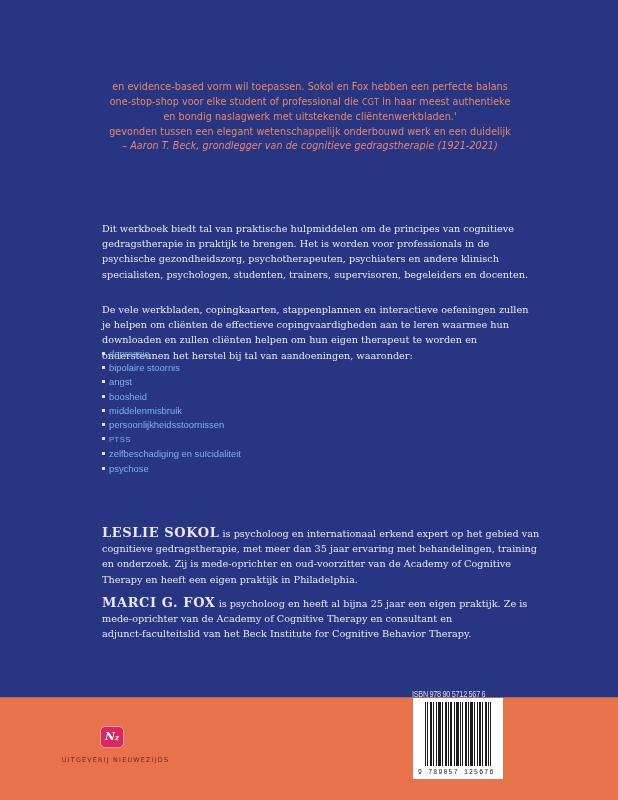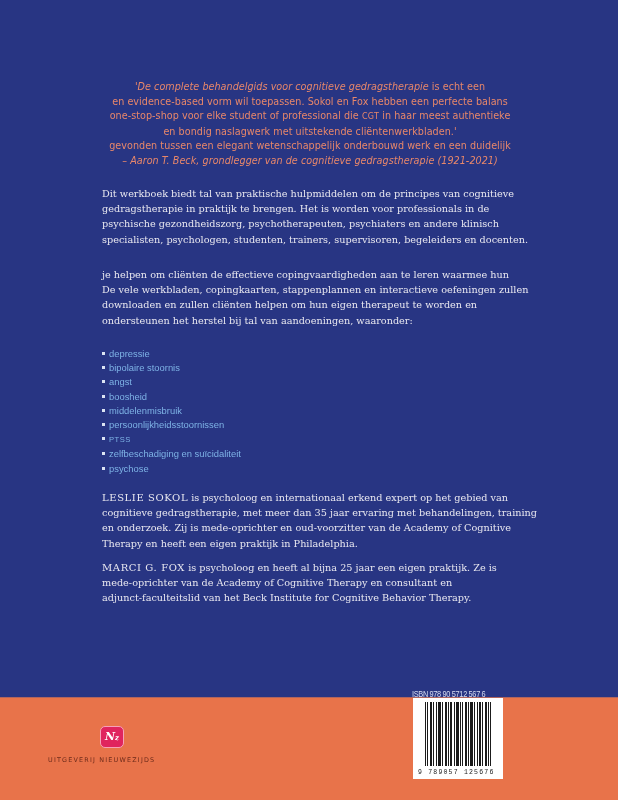--- a/index.html
+++ b/index.html
@@ -31,29 +31,30 @@
       letter-spacing: 0.05px;
     }
     .quote .line { display: block; white-space: nowrap; }
     .quote em { font-style: italic; }
     .smallcaps { font-size: 8px; letter-spacing: 0.3px; }
     .body-text {
       position: absolute; left: 102px; width: 420px;
       color: #E9E8F0;
       font-size: 9.7px;
       line-height: 15.2px;
+      margin-top: 35px;
     }
     .body-text .line { display: block; white-space: nowrap; }
     .p1 { top: 186px; }
     .p2 { top: 267px; }
     .p3 { top: 490px; }
     .p4 { top: 560px; }
     .author-name {
-      font-weight: normal;
-      font-size: 10px;
+      font-weight: bold;
+      font-size: 13px;
       letter-spacing: 0.6px;
       text-transform: uppercase;
     }
     .bullets {
       position: absolute; left: 102px; top: 347px;
       list-style: none;
       color: #7EB3E6;
       font-family: Liberation Sans, sans-serif;
       font-size: 9.4px;
       line-height: 14.2px;
@@ -68,21 +69,21 @@
     .logo {
       position: absolute; left: 100px; top: 726px; width: 24px; height: 22px;
       background: #E0245E; border-radius: 5px;
       border: 1px solid #F7A0B8;
       color: #fff; font-family: "DejaVu Serif", serif; font-style: italic;
       font-weight: bold; font-size: 11px; line-height: 20px; text-align: center;
     }
     .logo small { font-size: 7px; }
     .publisher {
       position: absolute; left: 48px; top: 756px; width: 135px;
-      text-align: left;
+      text-align: center;
       color: #6B2A1A;
       font-family: "DejaVu Sans", "Liberation Sans", sans-serif;
       font-size: 6.4px;
       letter-spacing: 1.2px;
       white-space: nowrap;
     }
     .isbn-label {
       position: absolute; left: 412px; top: 689px; width: 92px;
       color: #D6DCF0;
       font-family: "Liberation Sans", "DejaVu Sans", sans-serif;
@@ -107,38 +108,37 @@
     }
   </style>
 </head>
 <body>
 
 <div class="blue-panel"></div>
 <div class="divider"></div>
 <div class="orange-band"></div>
 
 <div class="quote">
-  <span class="line"><em>'De complete behandelgids voor cognitieve gedragstherapie</em><span> is echt een</span></span>
   <span class="line">en evidence-based vorm wil toepassen. Sokol en Fox hebben een perfecte balans</span>
   <span class="line"><span>one-stop-shop voor elke student of professional die </span><span class="smallcaps">CGT</span><span> in haar meest authentieke</span></span>
   <span class="line">en bondig naslagwerk met uitstekende cliëntenwerkbladen.'</span>
   <span class="line">gevonden tussen een elegant wetenschappelijk onderbouwd werk en een duidelijk</span>
   <span class="line"><em>– Aaron T. Beck, grondlegger van de cognitieve gedragstherapie (1921-2021)</em></span>
 </div>
 
 <div class="body-text p1">
   <span class="line">Dit werkboek biedt tal van praktische hulpmiddelen om de principes van cognitieve</span>
   <span class="line">gedragstherapie in praktijk te brengen. Het is worden voor professionals in de</span>
   <span class="line">psychische gezondheidszorg, psychotherapeuten, psychiaters en andere klinisch</span>
   <span class="line">specialisten, psychologen, studenten, trainers, supervisoren, begeleiders en docenten.</span>
 </div>
 
 <div class="body-text p2">
+  <span class="line">De vele werkbladen, copingkaarten, stappenplannen en interactieve oefeningen zullen</span>
   <span class="line">je helpen om cliënten de effectieve copingvaardigheden aan te leren waarmee hun</span>
-  <span class="line">De vele werkbladen, copingkaarten, stappenplannen en interactieve oefeningen zullen</span>
   <span class="line">downloaden en zullen cliënten helpen om hun eigen therapeut te worden en</span>
   <span class="line">ondersteunen het herstel bij tal van aandoeningen, waaronder:</span>
 </div>
 
 <ul class="bullets">
   <li><span class="bullet-dot"></span><span>depressie</span></li>
   <li><span class="bullet-dot"></span><span>bipolaire stoornis</span></li>
   <li><span class="bullet-dot"></span><span>angst</span></li>
   <li><span class="bullet-dot"></span><span>boosheid</span></li>
   <li><span class="bullet-dot"></span><span>middelenmisbruik</span></li>

